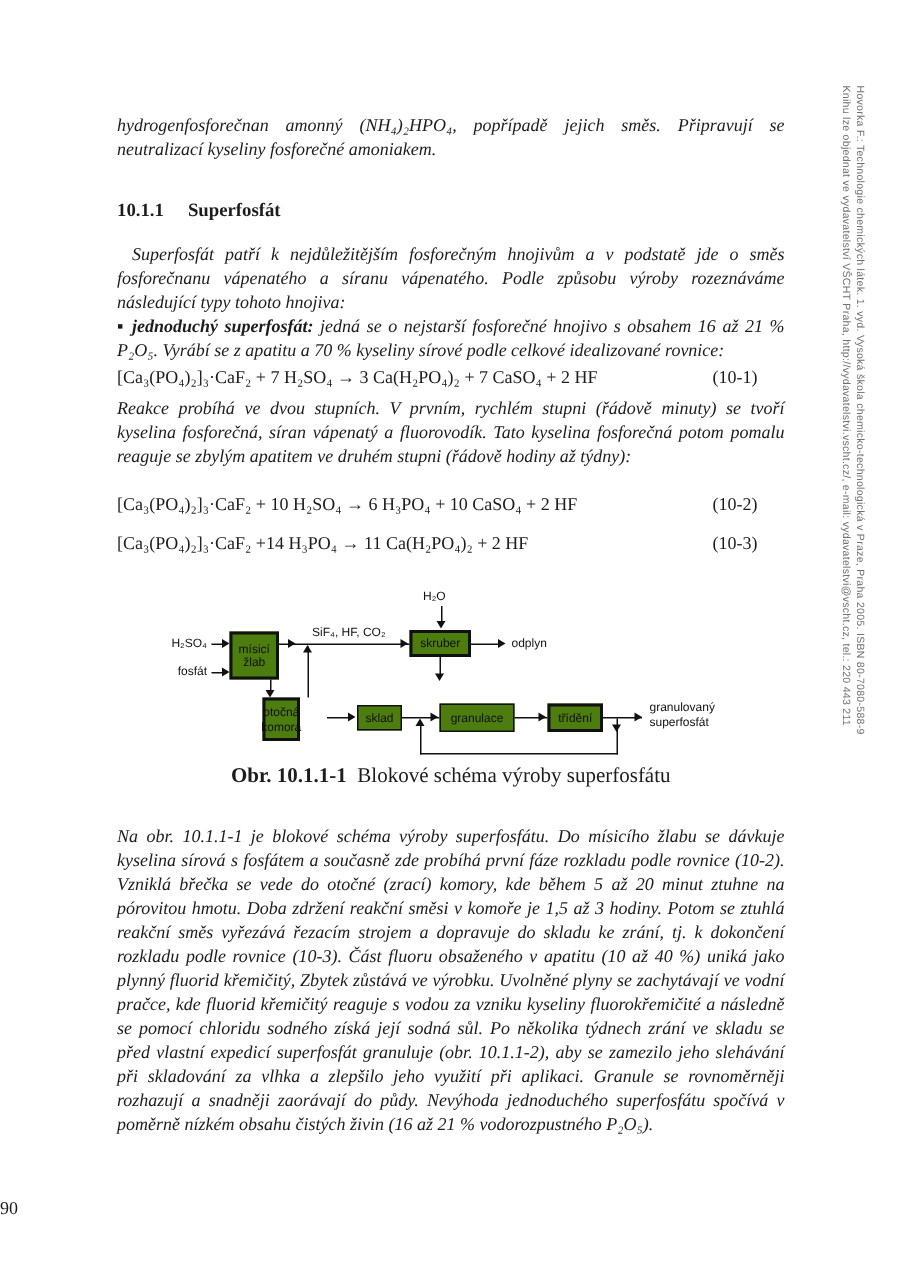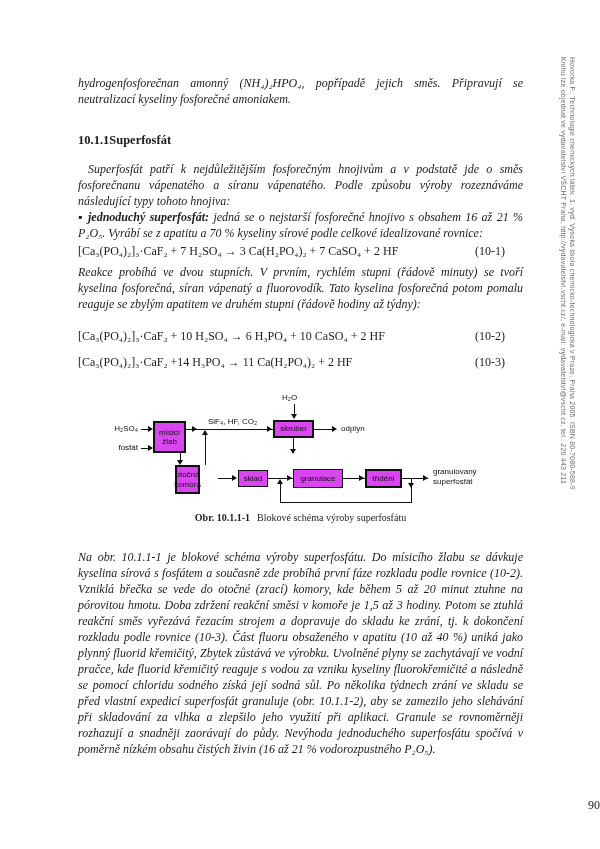--- a/index.html
+++ b/index.html
@@ -5,32 +5,32 @@
   html,body { margin:0; padding:0; background:#ffffff; }
   .page {
     position:relative; width:600px; height:849px; background:#ffffff;
     font-family:"Liberation Serif","DejaVu Serif",serif; color:#1c1c1c;
     overflow:hidden;
   }
   .blk { position:absolute; left:78px; width:445px; }
   .page p { margin:0; font-size:12px; line-height:16px; text-align:justify;font-style:italic; }
   .indent { text-indent:10px; }
   .heading { position:absolute; left:78px; top:133px; font-size:12.5px; font-weight:bold; }
-  .heading .num { display:inline-block; }
+  .heading .num { display:inline-block; margin-right:16px; }
   .eq { position:absolute; left:78px; width:427px; font-size:12px; line-height:15px;
         display:flex; justify-content:space-between; white-space:nowrap; }
   .caption { position:absolute; left:78px; width:445px; top:511px; text-align:center;
-             font-size:10px; line-height:14px; }
+             font-size:14px; line-height:14px; }
   .caption .cb { font-weight:bold; margin-right:7px; }
-  .pagenum { position:absolute; left:0; top:798px; width:600px; text-align:right; font-size:12px; }
+  .pagenum { position:absolute; left:0; top:798px; width:600px; text-align:left; font-size:12px; }
 
   
   .fig { position:absolute; left:0; top:0; width:600px; height:849px;
          font-family:"Liberation Sans","DejaVu Sans",sans-serif; font-size:8px; color:#111; }
-  .box { position:absolute; border:2px solid #111; background:#d946ef; display:flex;
+  .box { position:absolute; border:2px solid #111; background:#4d7c0f; display:flex;
          flex-direction:column; align-items:center; justify-content:center;
          line-height:9.5px; text-align:center; box-sizing:border-box; }
   .box.thin { border-width:1.5px; }
   .hl { position:absolute; height:1.2px; background:#111; }
   .vl { position:absolute; width:1.2px; background:#111; }
   .lab { position:absolute; line-height:9.5px; white-space:nowrap; }
   .lab.r { text-align:right; }
   .ar { position:absolute; width:0; height:0; border-top:3px solid transparent;
         border-bottom:3px solid transparent; border-left:5.5px solid #111; }
   .au { position:absolute; width:0; height:0; border-left:3px solid transparent;

